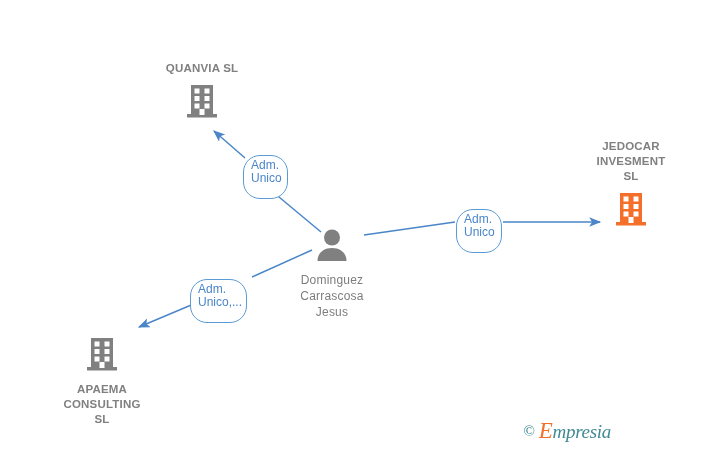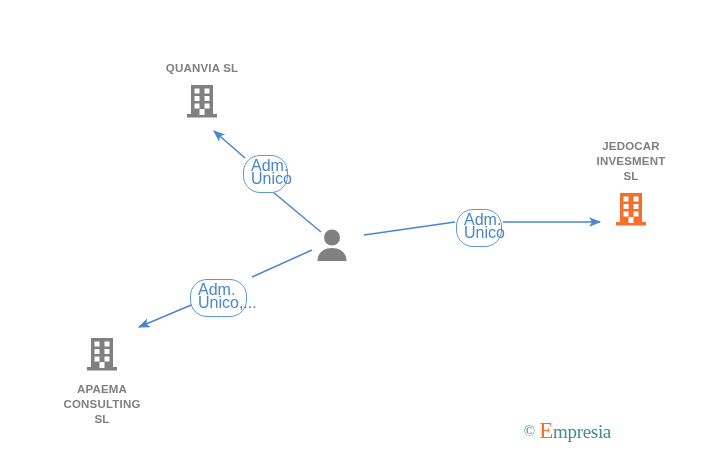--- a/index.html
+++ b/index.html
@@ -57,43 +57,44 @@
   }
   .label-above .node-label { margin-bottom: 7px; }
   .label-below .node-label { margin-top: 6px; }
 
   .edge-label {
     position: absolute;
     border: 1.6px solid #5b9bd5;
     border-radius: 17px;
     background: #ffffff;
     color: #4a86c8;
-    font-size: 16px;
+    font-size: 12px;
     line-height: 13px;
-    padding: 3px 7px 7px 7px;
+    padding: 3px 7px 13px 7px;
     text-align: left;
     white-space: pre-line;
     box-sizing: border-box;
   }
 
   #watermark {
     position: absolute;
     right: 9px;
     bottom: 6px;
     display: flex;
     align-items: center;
     gap: 4px;
   }
   .wm-c {
     font-size: 15px;
     color: #3f8a93;
     font-family: "Liberation Serif", serif;
   }
   .wm-text {
     font-family: "Liberation Serif", serif;
+    font-style: italic;
     font-size: 19px;
     color: #3f8a93;
     letter-spacing: -0.3px;
   }
   .wm-text .wm-first {
     color: #f4702a;
     font-size: 23px;
   }
 </style>
 </head>
@@ -160,20 +161,23 @@
     </span>
   </div>
 
   <div class="node label-below" style="left:267px; top:228px;">
     <span class="node-icon">
       <svg width="38" height="34" viewBox="0 0 38 34">
         <circle cx="19" cy="9.5" r="8" fill="#808080"></circle>
         <path d="M19,20 C9.5,20 4.5,26 4.5,33 L33.5,33 C33.5,26 28.5,20 19,20 Z" fill="#808080"></path>
       </svg>
     </span>
+    <div class="node-label person">Dominguez
+Carrascosa
+Jesus</div>
   </div>
 
   <div class="node label-below" style="left:37px; top:336px;">
     <span class="node-icon">
       <svg width="34" height="36" viewBox="0 0 34 36">
         <rect x="6" y="2" width="22" height="30" fill="#808080"></rect>
         <rect x="2" y="31" width="30" height="3.5" fill="#808080"></rect>
         <rect x="9.5" y="5.5" width="5" height="5" fill="#ffffff"></rect>
         <rect x="19.5" y="5.5" width="5" height="5" fill="#ffffff"></rect>
         <rect x="9.5" y="13" width="5" height="5" fill="#ffffff"></rect>

